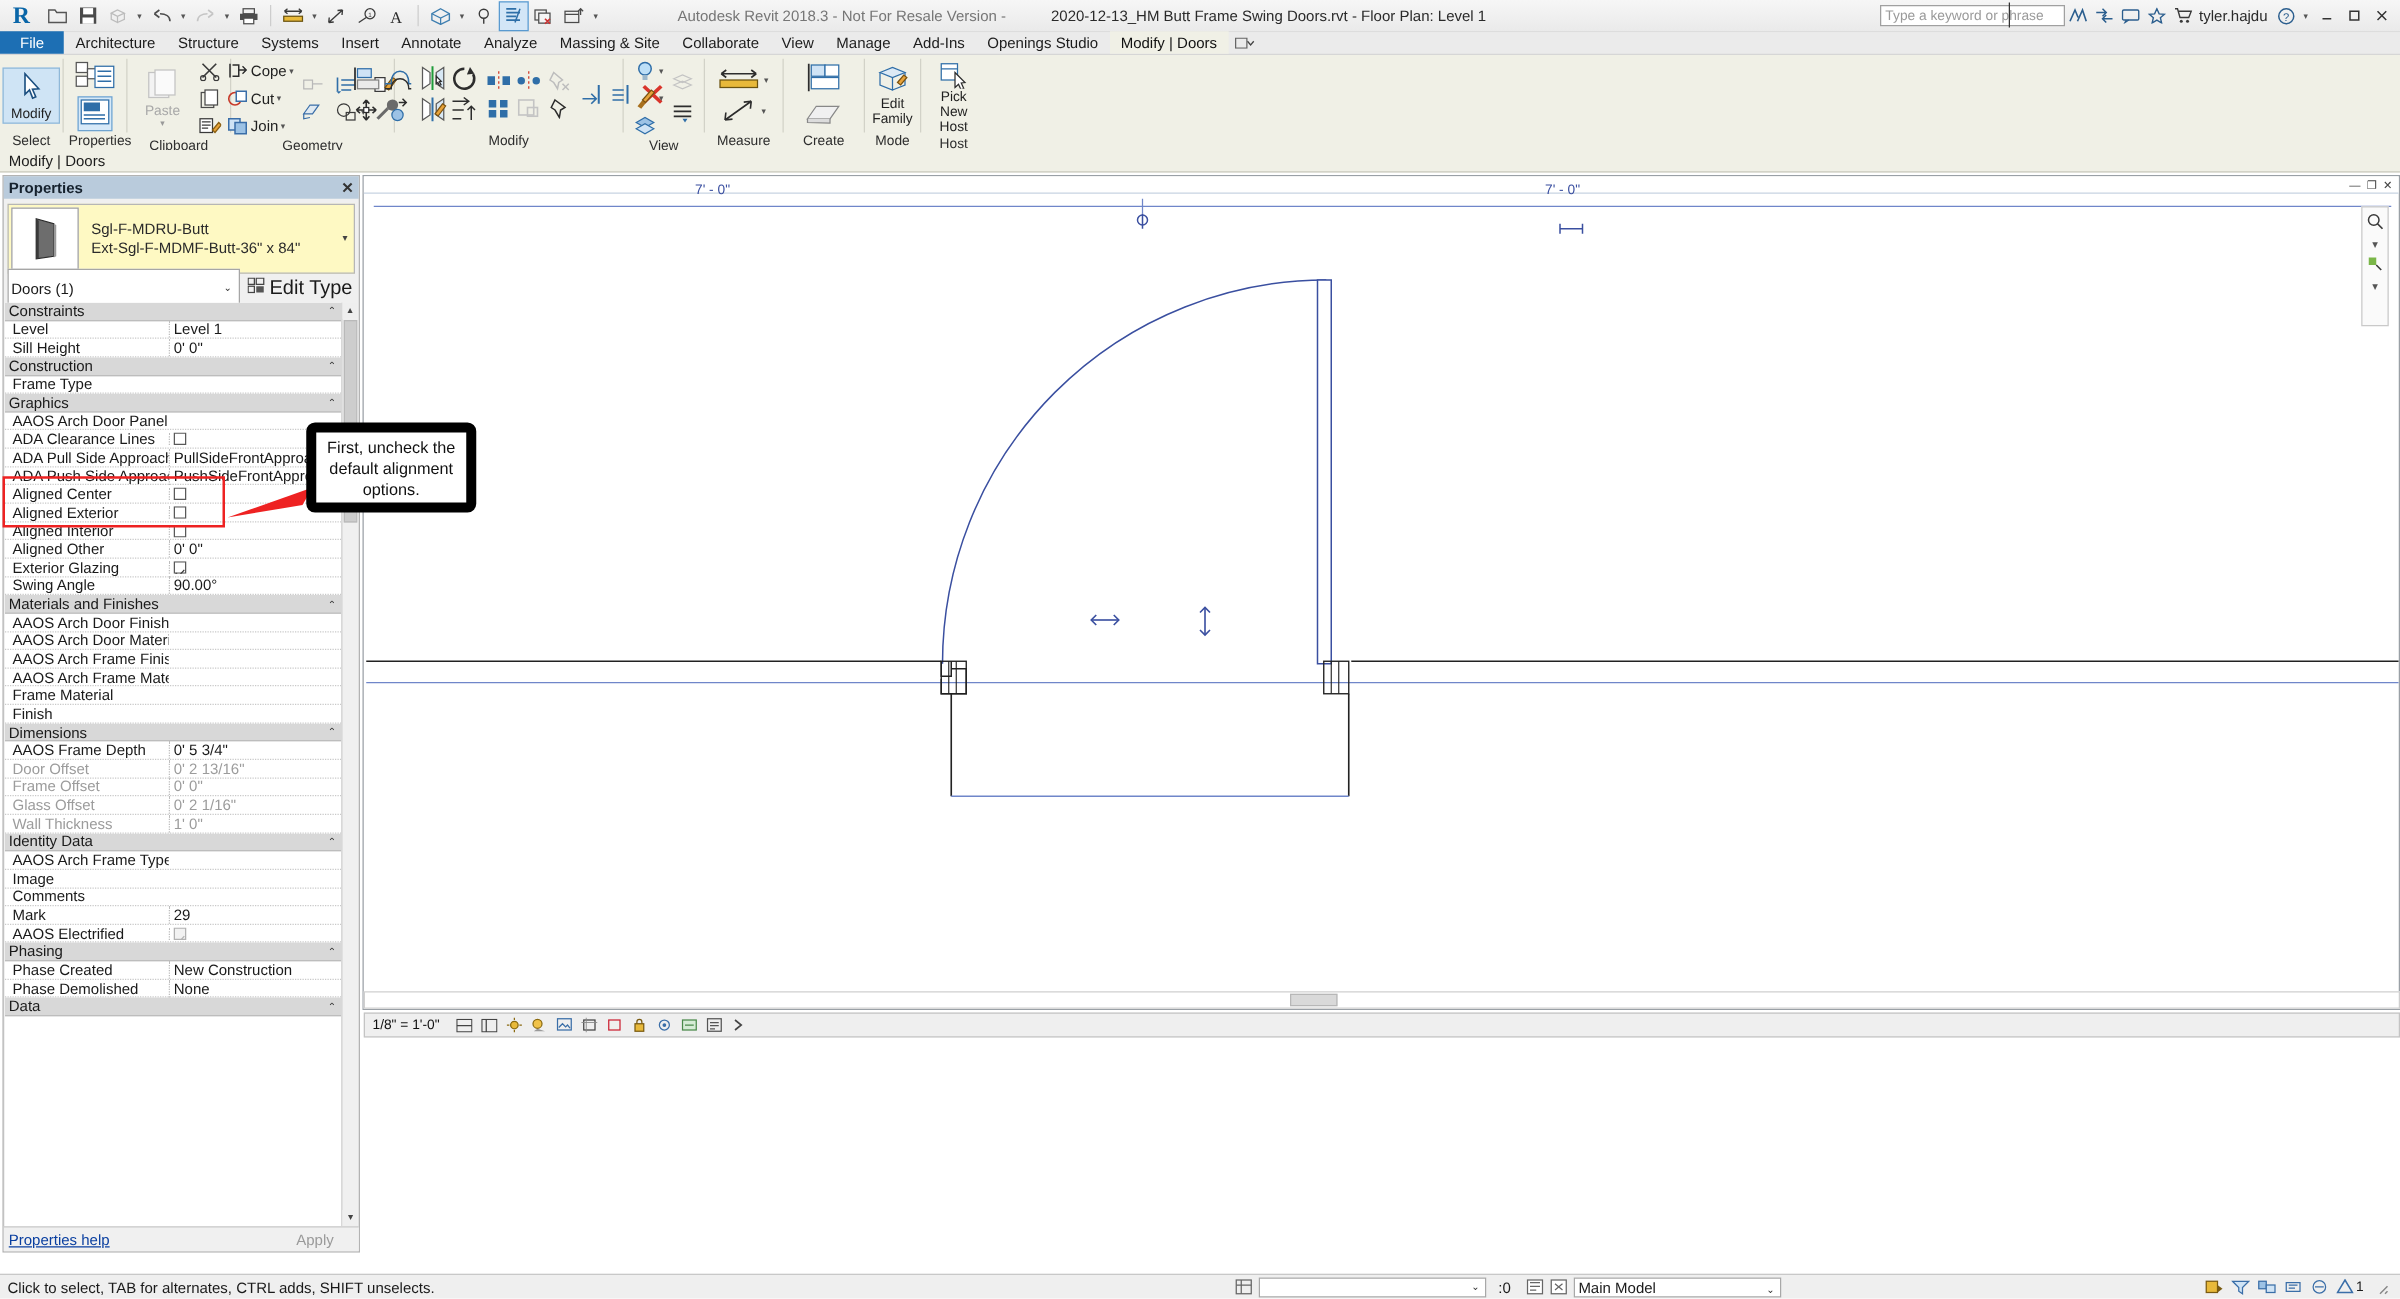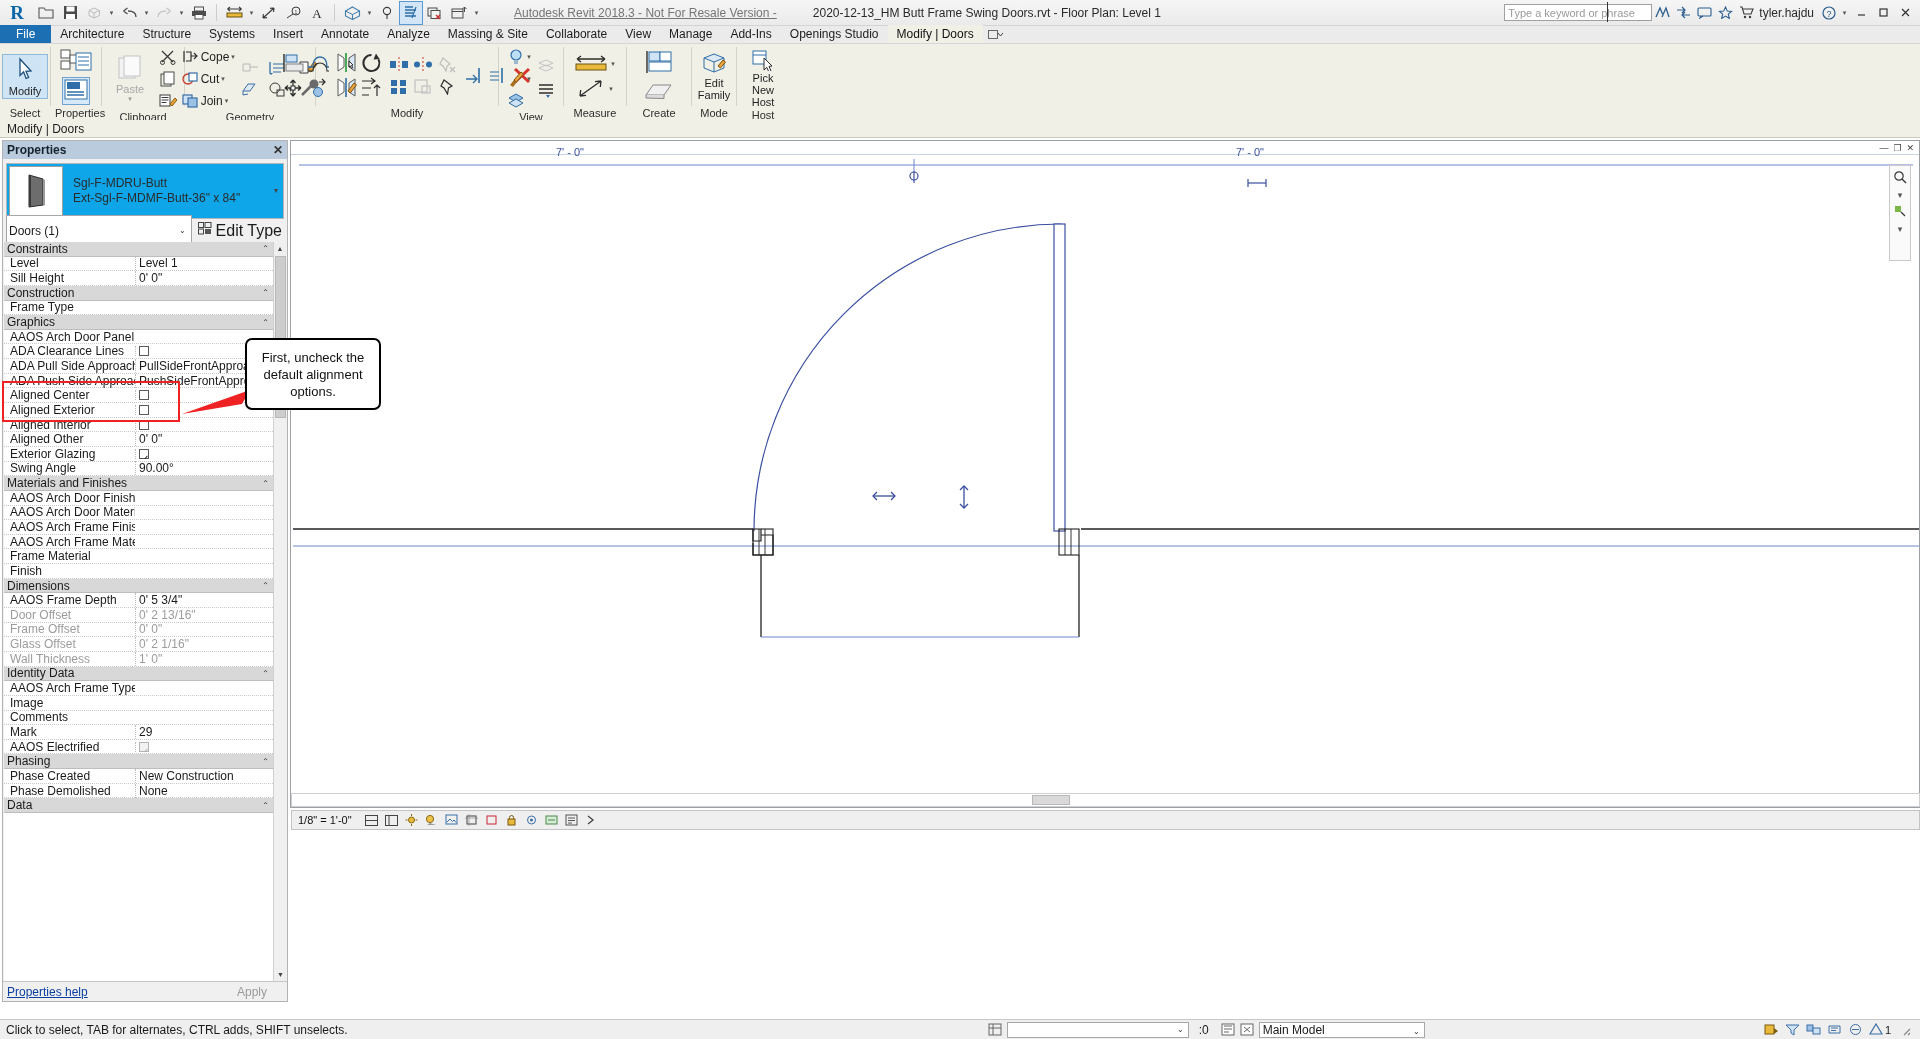--- a/index.html
+++ b/index.html
@@ -29,21 +29,21 @@
     width: 24px; height: 24px; display: flex; align-items: center; justify-content: center;
     color: #44484d;
   }
   .qbtn svg { display: block; }
   .qcaret {
     width: 11px; height: 24px; display: flex; align-items: center; justify-content: center;
     font-size: 7px; color: #555;
   }
   .qsep { width: 1px; height: 17px; background: #cdcdcd; margin: 0 5px; }
   .title-text {
-    flex: 0 0 auto; font-size: 12px; color: #767676; margin-left: 32px; white-space: nowrap; text-decoration: underline;
+    flex: 0 0 auto; font-size: 12px; color: #767676; margin-left: 60px; white-space: nowrap;
   }
   .title-doc {
     flex: 0 0 auto; font-size: 12px; color: #2a2a2a; margin-left: 36px; white-space: nowrap;
   }
   .tb-right { margin-left: auto; display: flex; align-items: center; height: 26px; padding-right: 4px; }
   .searchbox {
     width: 148px; height: 17px; border: 1px solid #a0a0a0; background: #fff;
     font-size: 11px; color: #9a9a9a; padding: 1px 3px; line-height: 14px;
     position: relative;
   }
@@ -118,21 +118,21 @@
     background: #f0f0f0; border: 1px solid #b3b3b3;
     display: flex; flex-direction: column;
   }
   .props-title {
     height: 18px; background: #b9cbdc; display: flex; align-items: center;
     padding: 0 4px; font-size: 12px; color: #16222e; font-weight: bold;
   }
   .props-title .x { margin-left: auto; font-size: 12px; color: #333; cursor: default; }
 
   .typecard {
-    margin: 4px 3px 2px 3px; height: 56px; border: 1px solid #b6b6b6; background: #0ea5e9;
+    margin: 4px 3px 2px 3px; height: 56px; border: 1px solid #b6b6b6; background: #fef9c3;
     display: flex; align-items: center; padding: 2px; position: relative;
   }
   .thumb { width: 54px; height: 50px; border: 1px solid #9f9f9f; background: #fff;
            display: flex; align-items: center; justify-content: center; }
   .typetext { margin-left: 10px; font-size: 12px; color: #2b2b2b; line-height: 15px; }
   .typecard .dd { position: absolute; right: 5px; top: 22px; font-size: 8px; color: #444; }
 
   .selrow { display: flex; align-items: center; margin: 1px 3px 2px 3px; height: 18px; }
   .selcombo {
     flex: 1; height: 32px; border: 1px solid #a6a6a6; background: #fff; font-size: 12px;
@@ -226,21 +226,21 @@
   .sb-model { width: 166px; height: 16px; border: 1px solid #a8a8a8; background: #fff;
               font-size: 12px; color: #1a1a1a; padding: 0 3px; line-height: 14px;
               position: relative; }
   .sb-model .car { position: absolute; right: 4px; top: 2px; font-size: 8px; color: #333; }
   .sb-right { margin-left: auto; display: flex; align-items: center; gap: 6px; padding-right: 8px; }
   .sb-ic { width: 15px; height: 15px; display: flex; align-items: center; justify-content: center; }
 
   
   .callout {
     position: absolute; left: 245px; top: 338px; width: 136px; height: 72px;
-    background: #fff; border: 2px solid #000000; border-radius: 7px;
+    background: #fff; border: 8px solid #000000; border-radius: 7px;
     display: flex; align-items: center; justify-content: center; text-align: center;
     font-size: 13px; color: #111; line-height: 17px; padding: 2px 2px; z-index: 40;
   }
   .redbox {
     position: absolute; left: 2px; top: 381px; width: 178px; height: 41px;
     border: 2.5px solid #ee2222; z-index: 41; pointer-events: none;
   }
   .calloutTail { position: absolute; left: 180px; top: 380px; z-index: 39; }
 </style>
 </head>

